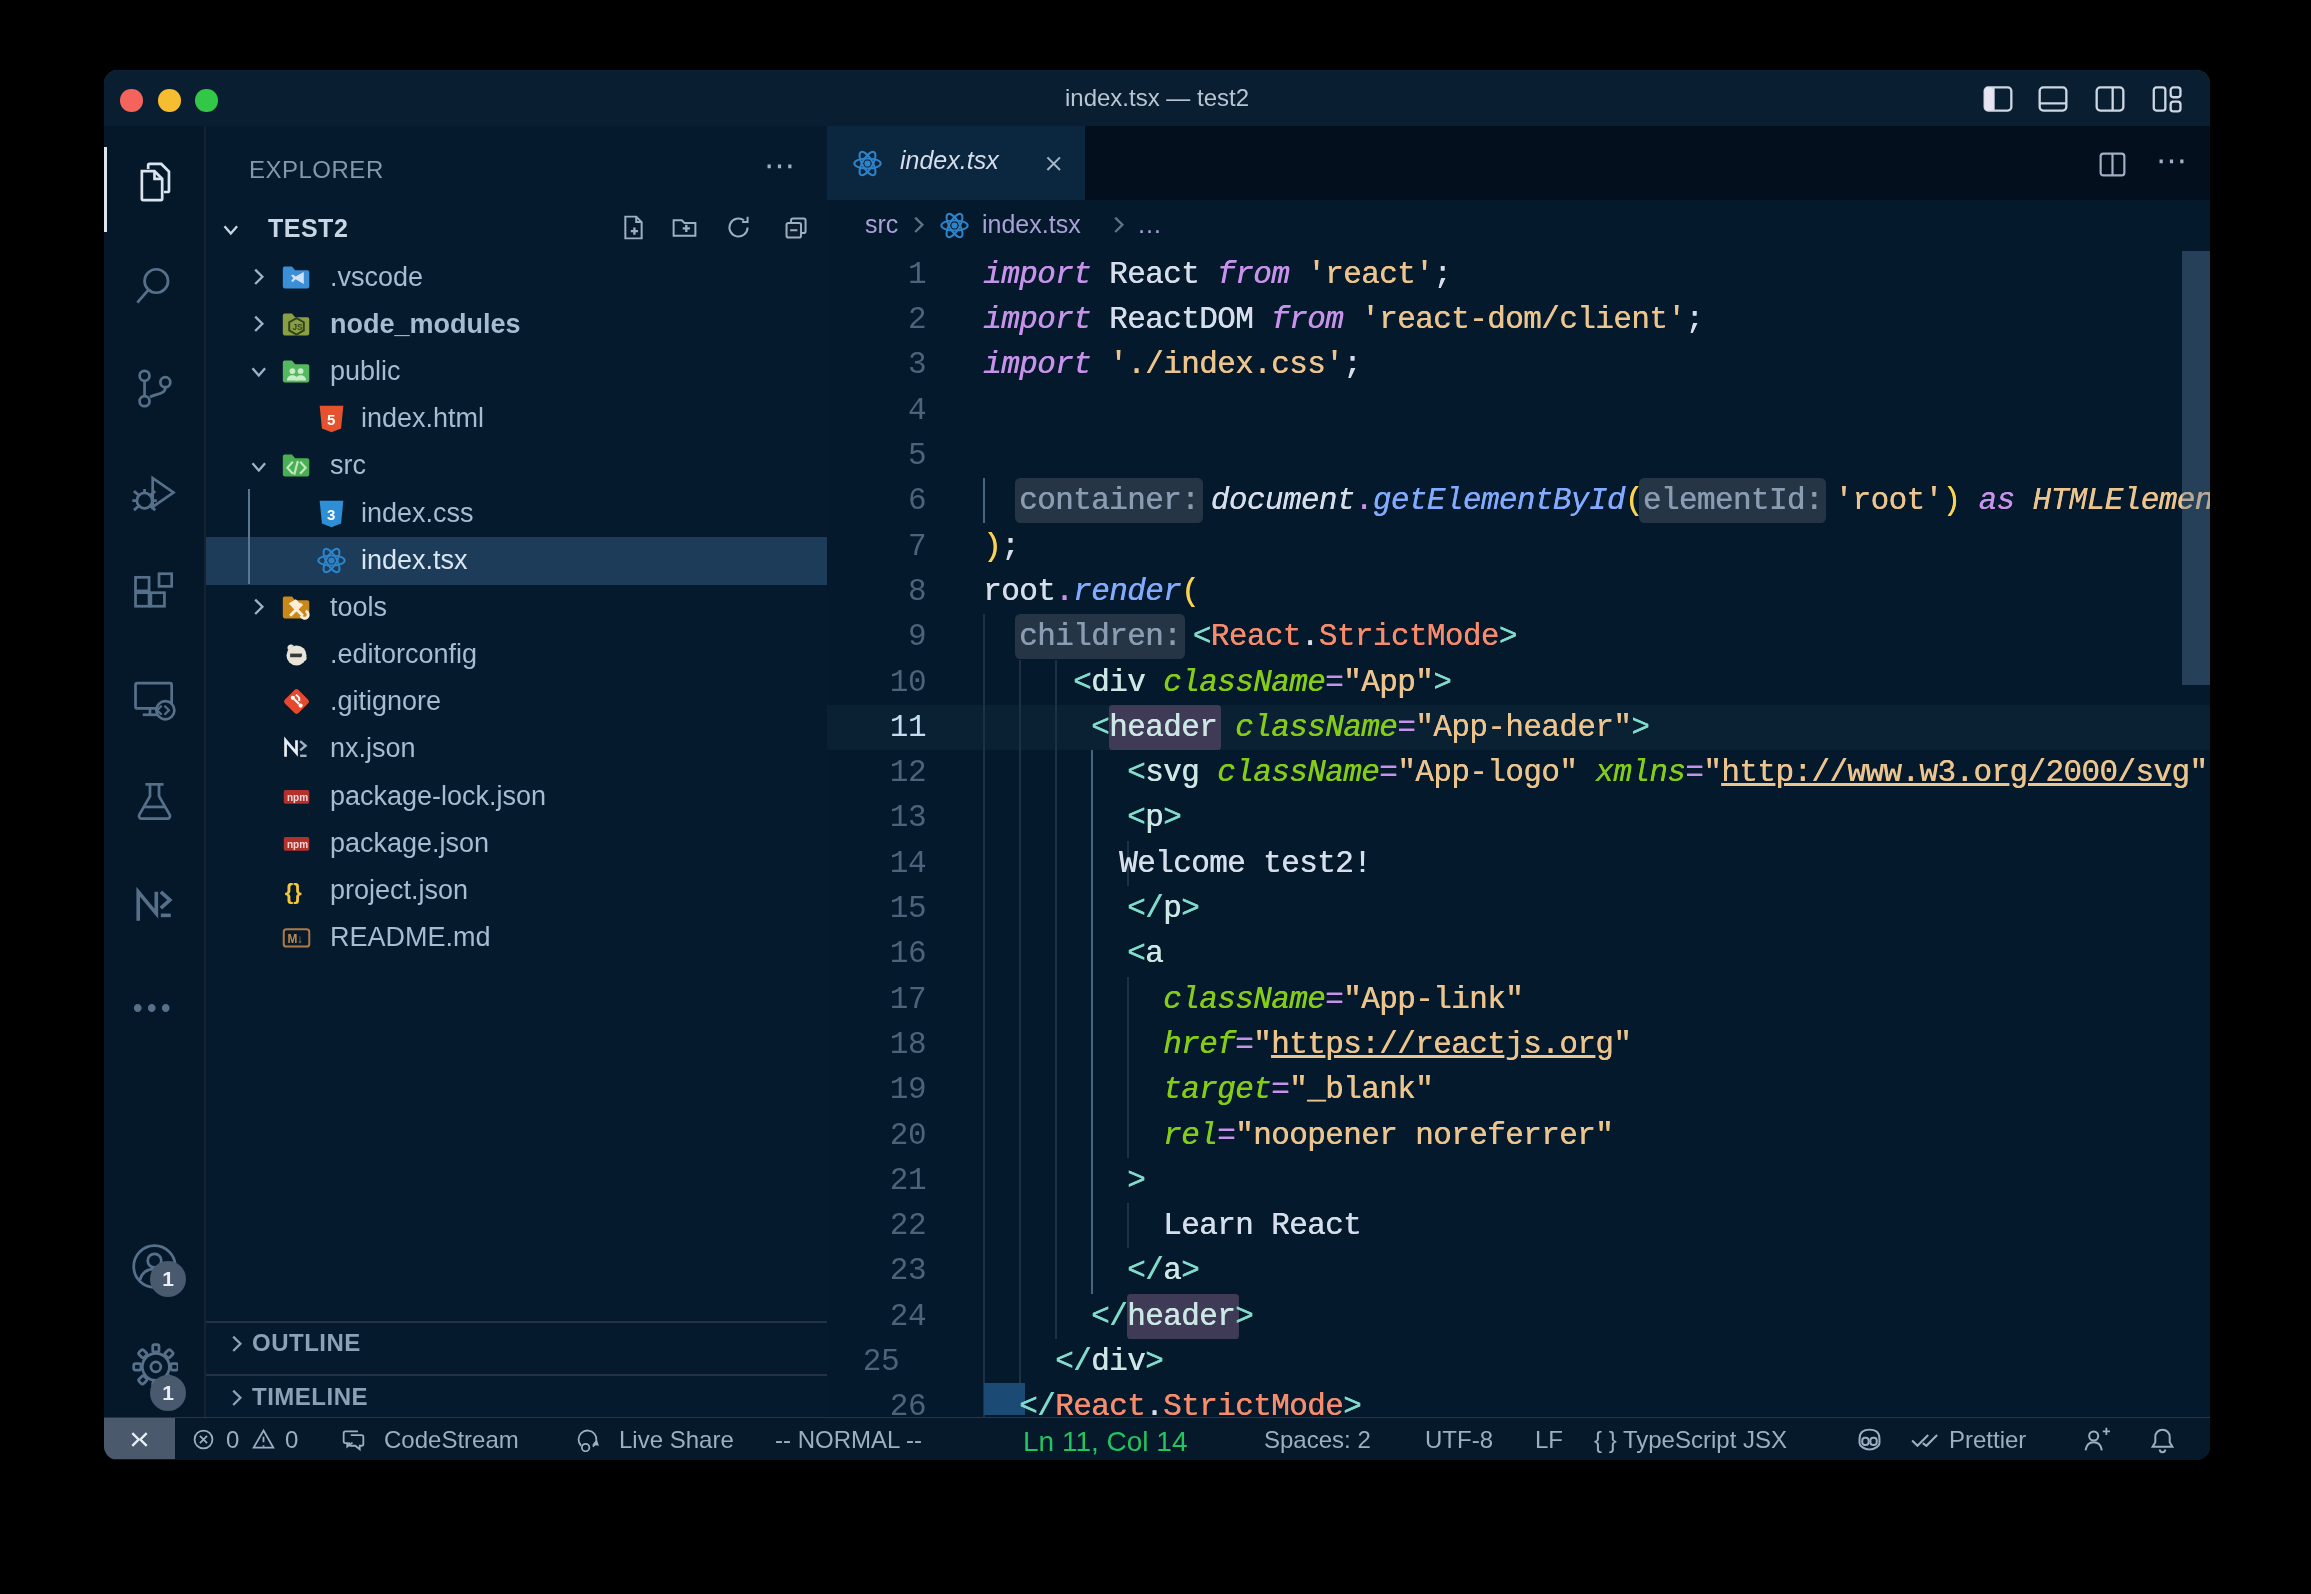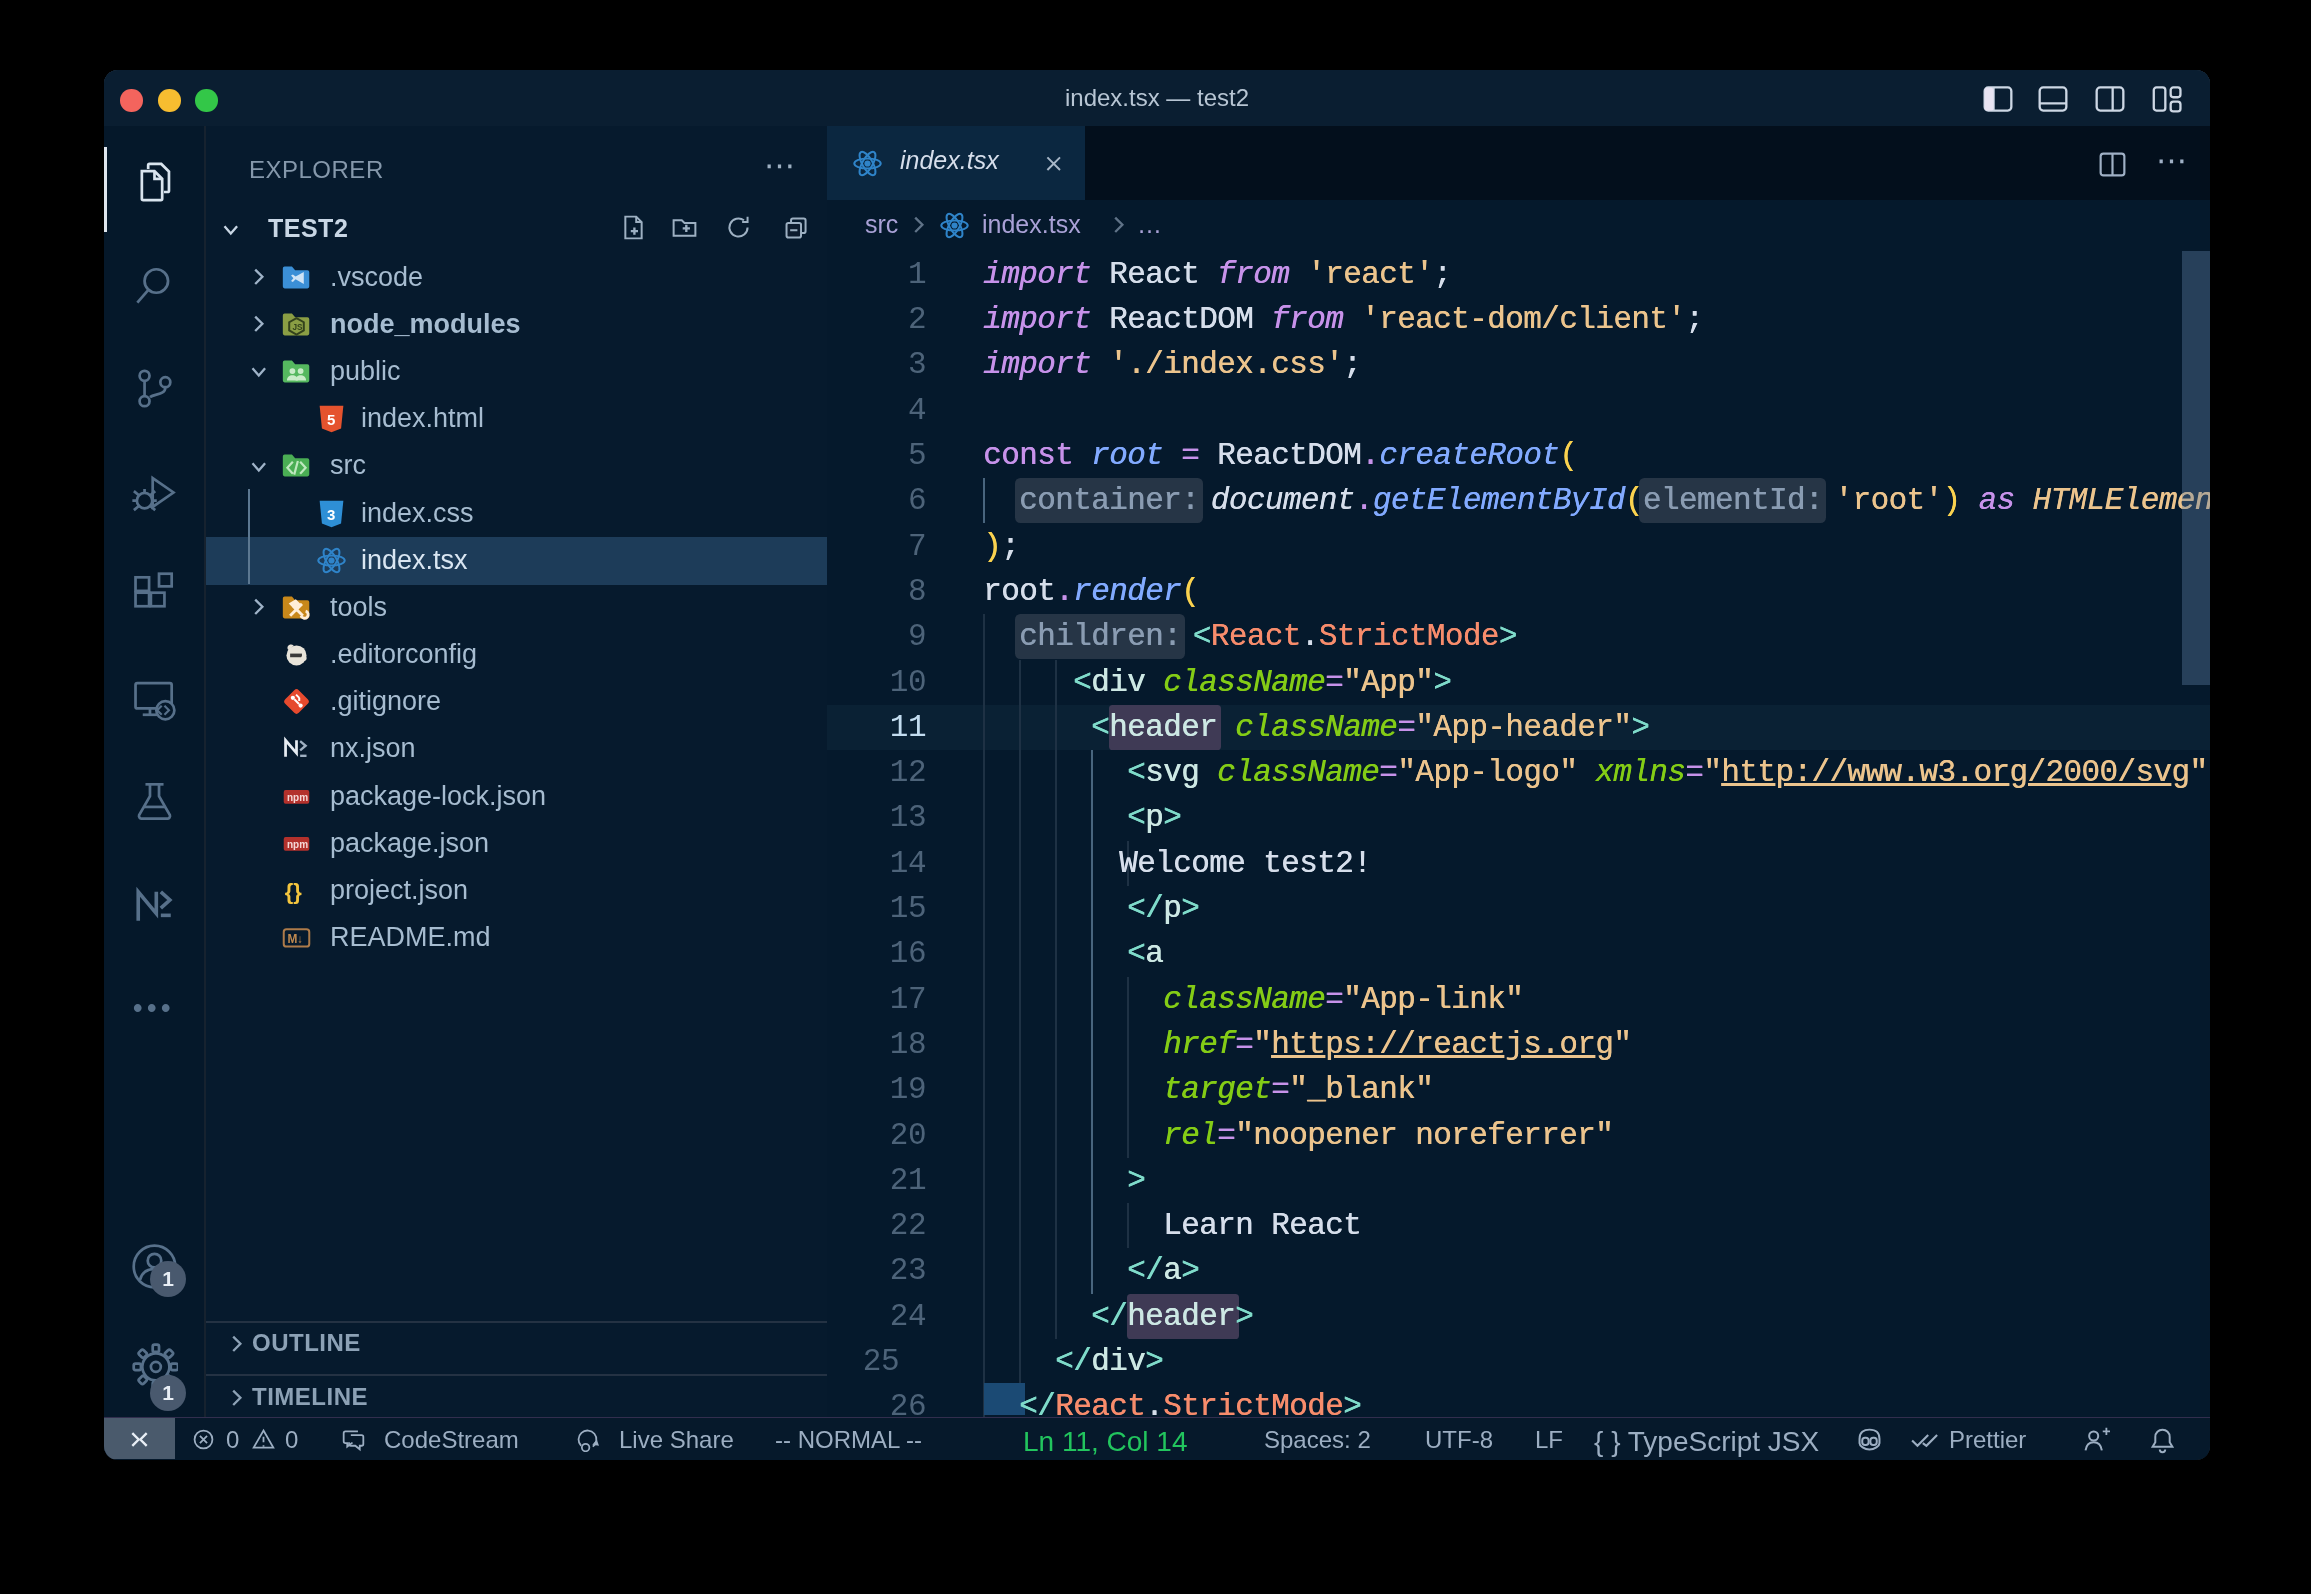--- a/index.html
+++ b/index.html
@@ -324,21 +324,20 @@
 <div class="num" style="left:723px;top:1043px;color:#4d6379">20</div>
 <div class="num" style="left:723px;top:1088px;color:#4d6379">21</div>
 <div class="num" style="left:723px;top:1133px;color:#4d6379">22</div>
 <div class="num" style="left:723px;top:1178px;color:#4d6379">23</div>
 <div class="num" style="left:723px;top:1224px;color:#4d6379">24</div>
 <div class="num" style="left:696px;top:1269px;color:#4d6379">25</div>
 <div class="num" style="left:723px;top:1314px;color:#4d6379">26</div>
 <div class="codeline" style="left:879px;top:182px"><span class="kw">import</span><span class="wh"> React </span><span class="kw">from</span><span class="wh"> </span><span class="str">'react'</span><span class="wh">;</span></div>
 <div class="codeline" style="left:879px;top:227px"><span class="kw">import</span><span class="wh"> ReactDOM </span><span class="kw">from</span><span class="wh"> </span><span class="str">'react-dom/client'</span><span class="wh">;</span></div>
 <div class="codeline" style="left:879px;top:272px"><span class="kw">import</span><span class="wh"> </span><span class="str">'./index.css'</span><span class="wh">;</span></div>
-<div class="codeline" style="left:879px;top:363px"><span class="st2">const</span><span class="wh"> </span><span class="fn">root</span><span class="wh"> </span><span class="st2">=</span><span class="wh"> ReactDOM</span><span class="st2">.</span><span class="fn">createRoot</span><span class="pr">(</span></div>
 <div class="codeline" style="left:879px;top:408px"><span class="wh">  </span><span class="hint">container:</span><span class="wh it">document</span><span class="st2">.</span><span class="fn">getElementById</span><span class="pr">(</span><span class="hint">elementId:</span><span class="str">'root'</span><span class="pr">)</span><span class="wh"> </span><span class="kw">as</span><span class="wh"> </span><span class="str it">HTMLElement</span></div>
 <div class="codeline" style="left:879px;top:454px"><span class="pr">)</span><span class="wh">;</span></div>
 <div class="codeline" style="left:879px;top:499px"><span class="wh">root</span><span class="st2">.</span><span class="fn">render</span><span class="pr">(</span></div>
 <div class="codeline" style="left:879px;top:544px"><span class="wh">  </span><span class="hint">children:</span><span class="tp">&lt;</span><span class="cmp">React</span><span class="wh">.</span><span class="cmp">StrictMode</span><span class="tp">&gt;</span></div>
 <div class="codeline" style="left:879px;top:590px"><span class="wh">     </span><span class="tp">&lt;</span><span class="tg">div</span><span class="wh"> </span><span class="at">className</span><span class="st2">=</span><span class="str">"App"</span><span class="tp">&gt;</span></div>
 <div class="codeline" style="left:879px;top:635px"><span class="wh">      </span><span class="tp">&lt;</span><span class="tg">header</span><span class="wh"> </span><span class="at">className</span><span class="st2">=</span><span class="str">"App-header"</span><span class="tp">&gt;</span></div>
 <div class="codeline" style="left:879px;top:680px"><span class="wh">        </span><span class="tp">&lt;</span><span class="tg">svg</span><span class="wh"> </span><span class="at">className</span><span class="st2">=</span><span class="str">"App-logo"</span><span class="wh"> </span><span class="at">xmlns</span><span class="st2">=</span><span class="str">"</span><span class="str" style="text-decoration:underline">http://www.w3.org/2000/svg</span><span class="str">"</span></div>
 <div class="codeline" style="left:879px;top:725px"><span class="wh">        </span><span class="tp">&lt;</span><span class="tg">p</span><span class="tp">&gt;</span></div>
 <div class="codeline" style="left:835px;top:771px"><span class="wh">          </span><span class="wh">Welcome test2!</span></div>
 <div class="codeline" style="left:879px;top:816px"><span class="wh">        </span><span class="tp">&lt;/</span><span class="tg">p</span><span class="tp">&gt;</span></div>
@@ -379,21 +378,21 @@
       <path d="M8 21 a10 10 0 1 1 13 1"></path>
       <path d="M25.5 14 l2.5 7 l-7.5 -1 z" fill="#9caec2" stroke="none"></path>
       <circle cx="13" cy="23" r="4.2"></circle>
     </svg>
 <div class="abs" style="left:515px;top:1356px;color:#9caec2;font-size:24px;white-space:nowrap">Live Share</div>
 <div class="abs" style="left:671px;top:1356px;color:#9caec2;font-size:24px;white-space:nowrap">-- NORMAL --</div>
 <div class="abs" style="left:919px;top:1356px;color:#22c55e;font-size:28px;white-space:nowrap">Ln 11, Col 14</div>
 <div class="abs" style="left:1160px;top:1356px;color:#9caec2;font-size:24px;white-space:nowrap">Spaces: 2</div>
 <div class="abs" style="left:1321px;top:1356px;color:#9caec2;font-size:24px;white-space:nowrap">UTF-8</div>
 <div class="abs" style="left:1431px;top:1356px;color:#9caec2;font-size:24px;white-space:nowrap">LF</div>
-<div class="abs" style="left:1490px;top:1356px;color:#9caec2;font-size:28px;white-space:nowrap">{ } TypeScript JSX</div>
+<div class="abs" style="left:1490px;top:1356px;color:#9caec2;font-size:24px;white-space:nowrap">{ } TypeScript JSX</div>
 <svg class="abs" style="left:1751px;top:1356px" width="29" height="29" viewBox="0 0 32 32" fill="none" stroke="#9caec2" stroke-width="2.2">
       <path d="M5 14 c0 -7 4.5 -10 11 -10 s11 3 11 10 v5 c0 3 -5.5 7 -11 7 s-11 -4 -11 -7 z"></path>
       <rect x="8" y="13" width="7" height="8" rx="3"></rect>
       <rect x="17" y="13" width="7" height="8" rx="3"></rect>
     </svg>
 <svg class="abs" style="left:1806px;top:1357px" width="31" height="25" viewBox="0 0 34 28" fill="none" stroke="#9caec2" stroke-width="2.4">
       <path d="M2 15 l6 6 L20 9 M14 18 l4 3 L30 9"></path>
     </svg>
 <div class="abs" style="left:1845px;top:1356px;color:#9caec2;font-size:24px;white-space:nowrap">Prettier</div>
 <svg class="abs" style="left:1977px;top:1356px" width="29" height="29" viewBox="0 0 32 32" fill="none" stroke="#9caec2" stroke-width="2.2">

